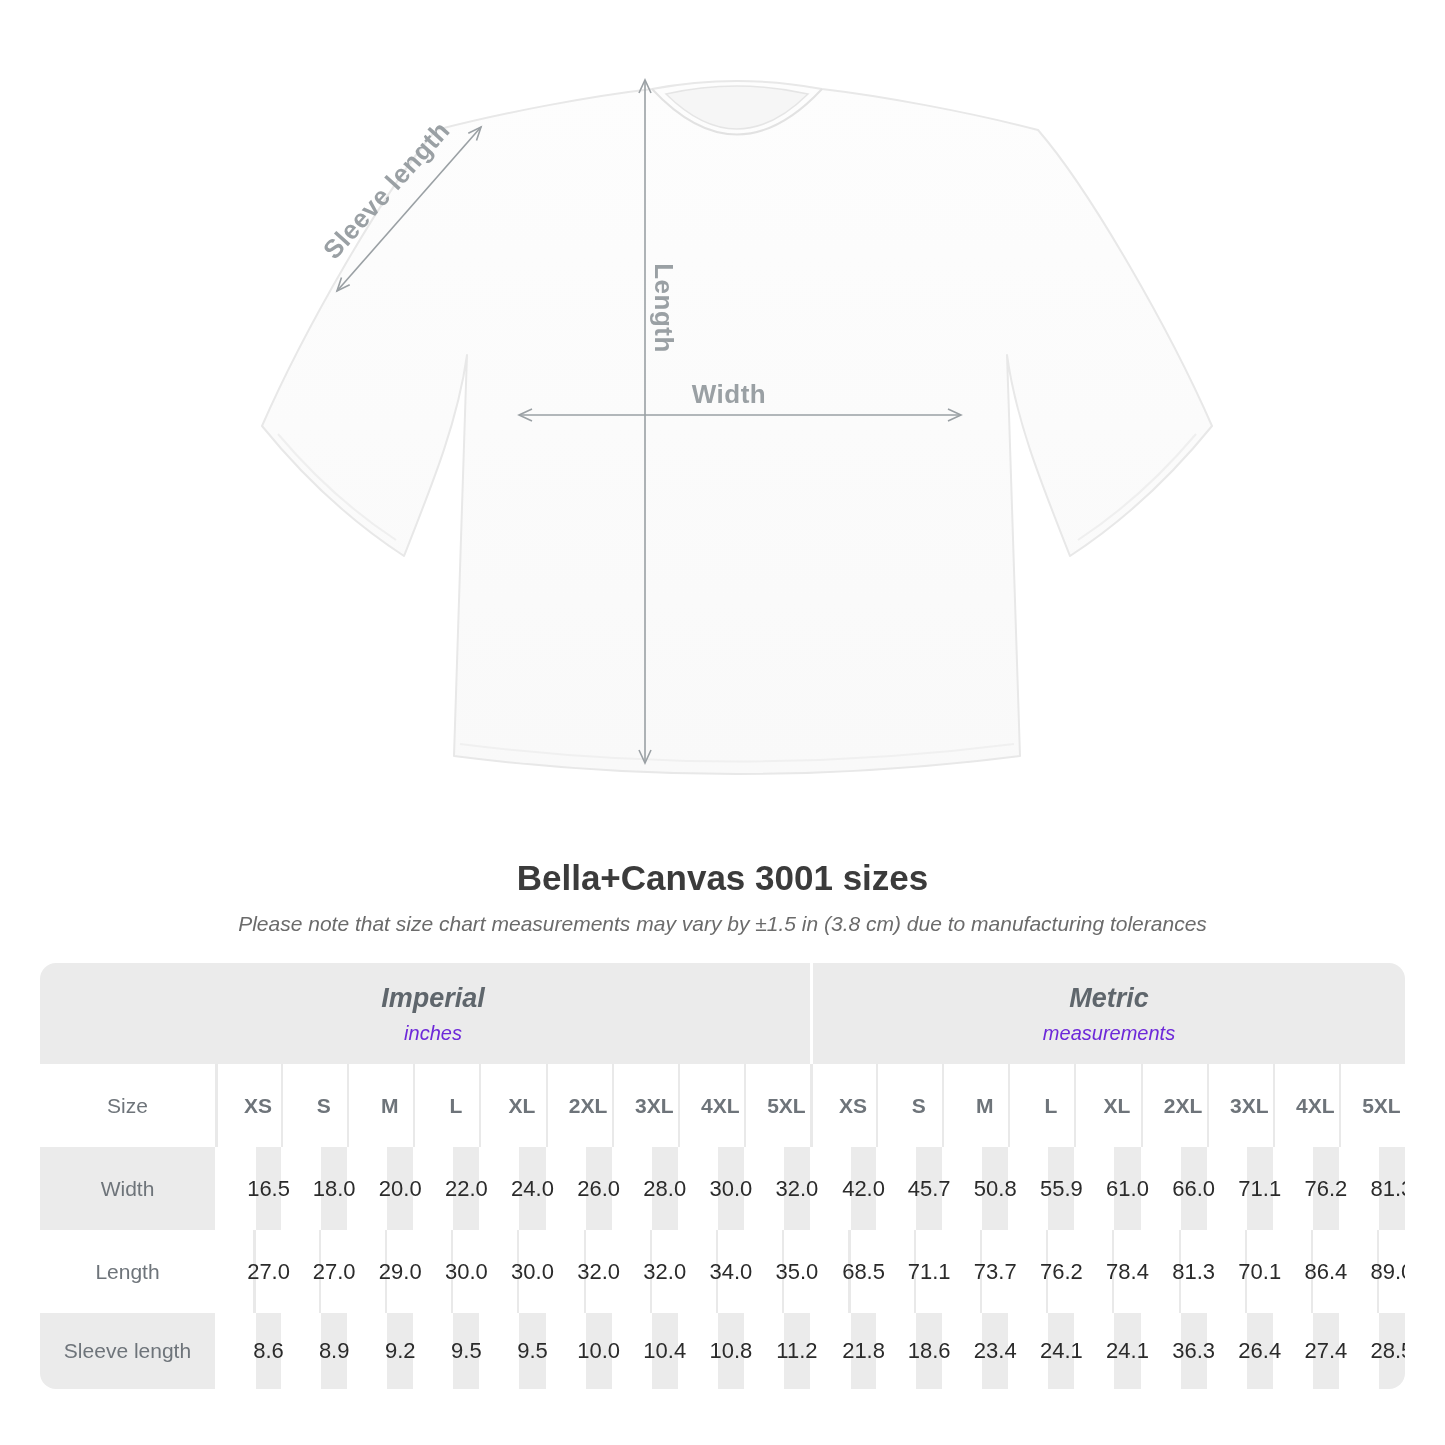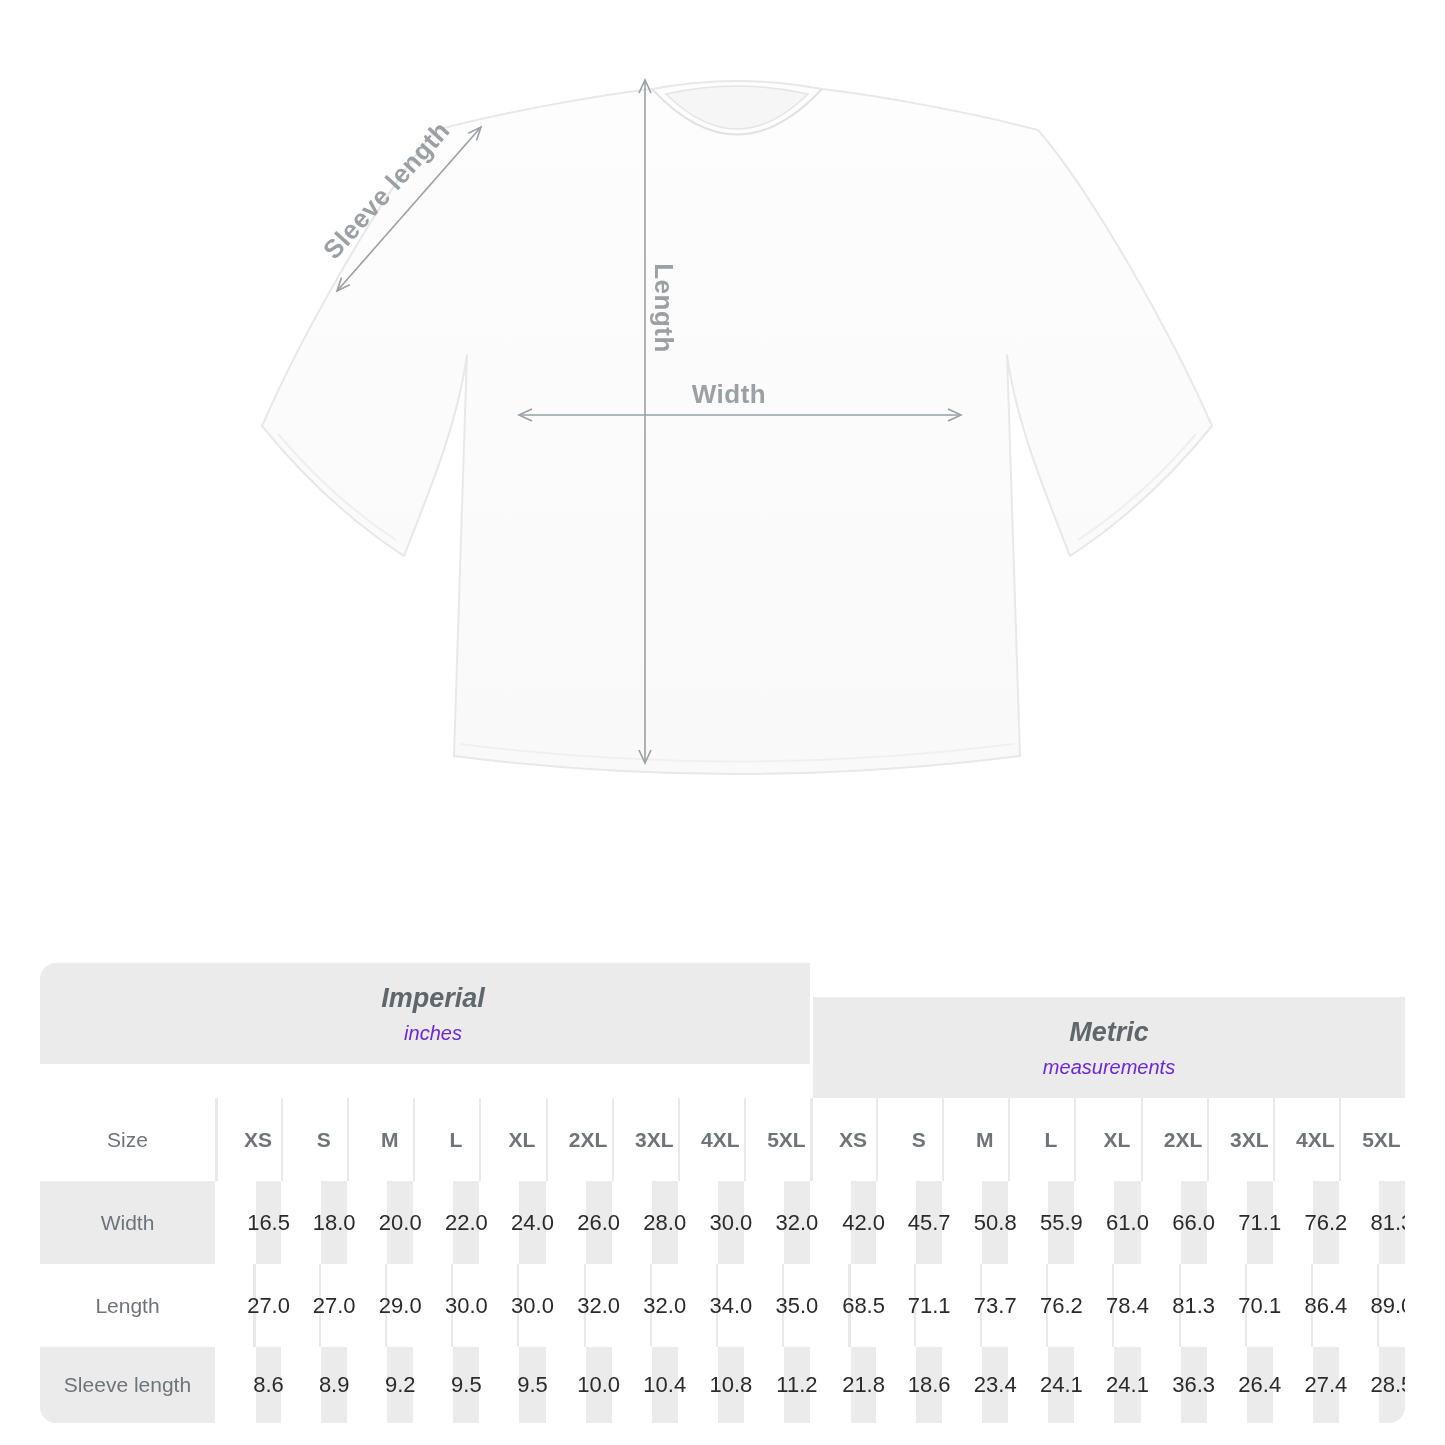--- a/index.html
+++ b/index.html
@@ -25,21 +25,21 @@
     border-radius:16px;overflow:hidden;
   }
   .row{display:contents;}
   .cell{
     display:flex;flex-direction:column;align-items:center;justify-content:center;
     box-sizing:border-box;min-width:0;
   }
   
   .rh .cell{height:101px;background:#ebebeb;}
   .cell.sec-imperial{grid-column:1 / span 10;padding-left:16px;}
-  .cell.sec-metric{grid-column:11 / span 9;border-left:3px solid #ffffff;margin-top:34px;}
+  .cell.sec-metric{grid-column:11 / span 9;border-left:3px solid #ffffff;}
   .sec-name{font-size:27px;font-weight:bold;font-style:italic;color:#5f666c;}
   .sec-unit{font-size:20px;font-style:italic;color:#6d28d9;margin-top:8px;}
   
   .rs .cell,.rv .cell{height:83px;}
   .rlast .cell{height:76px;}
   .rw .cell{background:#ffffff;}
   .rg .cell{background:#ebebeb;}
   .rw .v{border-left:2px solid #e9e9e9;}
   .rg .v{border-left:2px solid #ffffff;}
   .v.b{border-left-width:3px;}
@@ -103,20 +103,22 @@
         <path d="M 476.5,140.4 L 481,127 L 468.3,133.2"></path>
         <path d="M 349.7,284.8 L 337,291 L 341.5,277.6"></path>
       </g>
     </g>
 
     <text class="dim-label" x="393" y="196" text-anchor="middle" transform="rotate(-48 393 196)">Sleeve length</text>
     <text class="dim-label" x="655" y="308" text-anchor="middle" transform="rotate(90 655 308)">Length</text>
     <text class="dim-label" x="729" y="403" text-anchor="middle">Width</text>
   </svg>
 
+  <div class="page-title">Bella+Canvas 3001 sizes</div>
+  <div class="page-note">Please note that size chart measurements may vary by ±1.5 in (3.8 cm) due to manufacturing tolerances</div>
 
   <div class="size-table">
 
     <div class="row rh">
       <div class="cell sec-imperial">
         <div class="sec-name">Imperial</div>
         <div class="sec-unit">inches</div>
       </div>
       <div class="cell sec-metric">
         <div class="sec-name">Metric</div>

